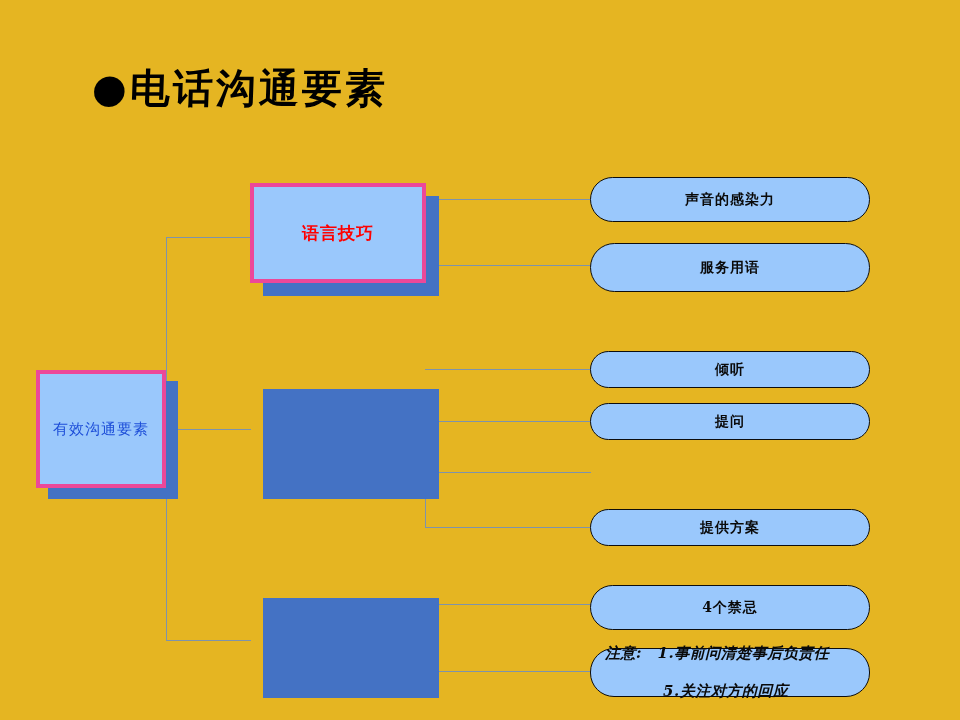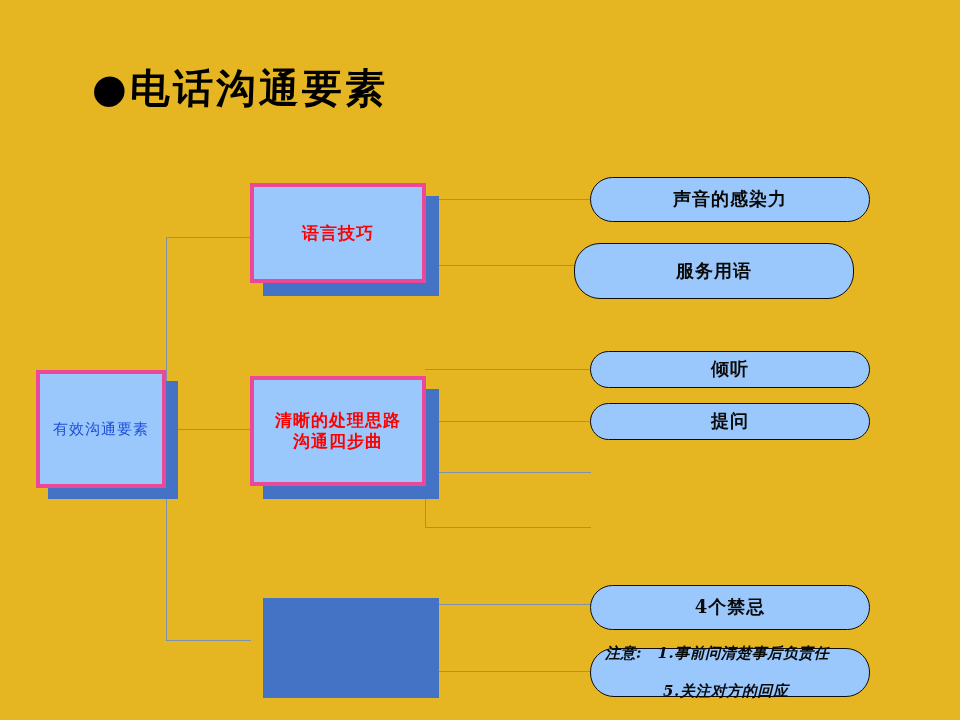--- a/index.html
+++ b/index.html
@@ -82,21 +82,21 @@
     border: 1px solid #0d0d0d;
     border-radius: 26px;
     display: flex;
     align-items: center;
     justify-content: center;
     text-align: center;
     z-index: 5;
   }
   .pill .label {
     font-family: "DejaVu Serif", "Liberation Serif", serif;
-    font-size: 18px;
+    font-size: 14px;
     font-weight: 700;
     color: #0a0a0a;
     line-height: 1.25;
     white-space: pre-line;
     letter-spacing: 1px;
   }
   .pill.note {
     border-radius: 24px;
   }
   .pill.note .label {
@@ -142,39 +142,38 @@
   <div class="rect-node node-root" style="left:36px; top:370px; width:130px; height:118px;">
     <span class="label">有效沟通要素</span>
   </div>
 
   <div class="rect-shadow" style="left:263px; top:196px; width:176px; height:100px;"></div>
   <div class="rect-node node-mid" style="left:250px; top:183px; width:176px; height:100px;">
     <span class="label">语言技巧</span>
   </div>
 
   <div class="rect-shadow" style="left:263px; top:389px; width:176px; height:110px;"></div>
-  <div class="rect-node node-mid" style="left:250px; top:376px; width:176px; height:110px;">
-    <span class="label">清晰的处理思路
-沟通四步曲</span>
-  </div>
 
   <div class="rect-shadow" style="left:263px; top:598px; width:176px; height:100px;"></div>
 
   <div class="pill" style="left:590px; top:177px; width:280px; height:45px;">
     <span class="label">声音的感染力</span>
   </div>
-  <div class="pill" style="left:574px; top:243px; width:280px; height:56px;">
+  <div class="pill" style="left:590px; top:243px; width:280px; height:49px;">
     <span class="label">服务用语</span>
   </div>
 
   <div class="pill" style="left:590px; top:351px; width:280px; height:37px;">
     <span class="label">倾听</span>
   </div>
   <div class="pill" style="left:590px; top:403px; width:280px; height:37px;">
     <span class="label">提问</span>
+  </div>
+  <div class="pill" style="left:590px; top:509px; width:280px; height:37px;">
+    <span class="label">提供方案</span>
   </div>
 
   <div class="pill" style="left:590px; top:585px; width:280px; height:45px;">
     <span class="label">4个禁忌</span>
   </div>
   <div class="pill note" style="left:590px; top:648px; width:280px; height:49px;font-style:italic;">
     <span class="label">
       <span class="note-line1">注意:　1.事前问清楚事后负责任</span>
       <span class="note-line2">5.关注对方的回应</span>
     </span>

